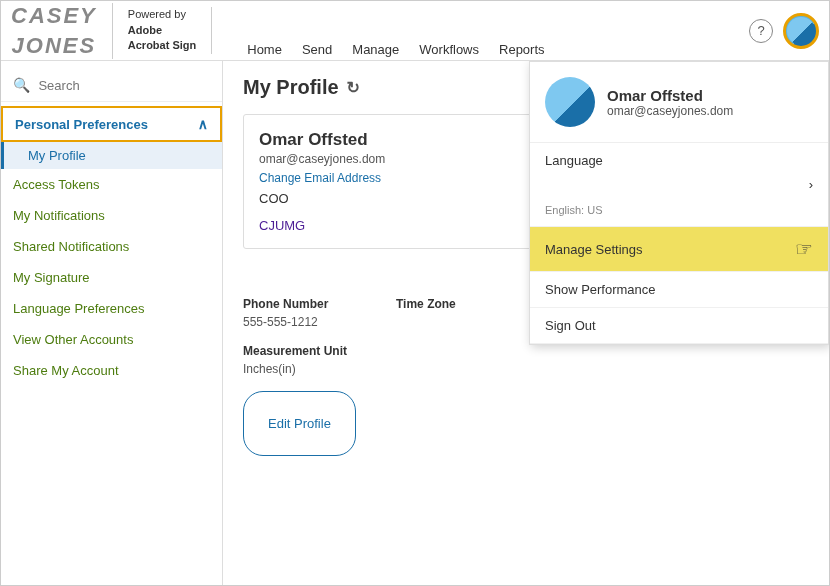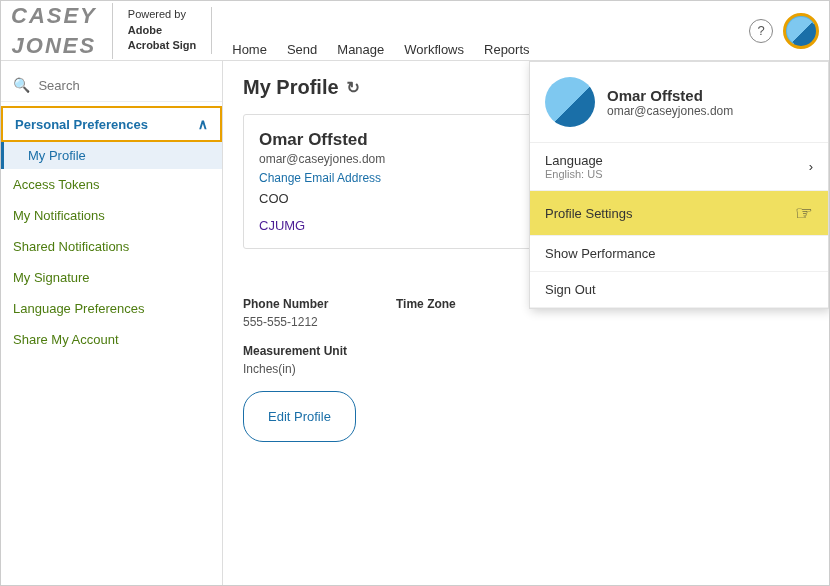--- a/index.html
+++ b/index.html
@@ -220,21 +220,21 @@
       margin-bottom: 3px;
     }
     .detail-section span {
       font-size: 12px;
       color: #555;
     }
     .edit-profile-btn {
       border: 1px solid #1a6fa8;
       color: #1a6fa8;
       background: #fff;
-      padding: 17px 24px;
+      padding: 24px 24px;
       border-radius: 20px;
       cursor: pointer;
       font-size: 13px;
     }
 
     
     .right-section {
       font-size: 12px;
       color: #555;
       padding-left: 10px;
@@ -340,20 +340,21 @@
       color: #333;
       cursor: pointer;
       border-bottom: 1px solid #f0f0f0;
     }
     .dropdown-item.active {
       background: #f0e060;
     }
     .dropdown-item .sub-text {
       font-size: 11px;
       color: #888;
+      margin-top: 36px;
     }
     .cursor-hand {
       font-size: 20px;
       margin-left: 5px;
     }
 
     
     .content-inner {
       display: grid;
       grid-template-columns: 1fr 260px;
@@ -364,21 +365,21 @@
 </head>
 <body>
 
 <div class="header">
   <div class="logo-area">
     <div style="display:flex;gap:4px;align-items:center;flex-direction:column;">
       <span class="logo-text-casey">CASEY</span>
       <span class="logo-text-jones">JONES</span>
     </div>
   </div>
-  <div class="powered-by" style="padding-right:15px;border-right:1px solid #ccc;font-size:11px;line-height:1.4;">
+  <div class="powered-by" style="padding-right:15px;border-right:1px solid #ccc;margin-right:15px;font-size:11px;line-height:1.4;">
     <div>Powered by</div>
     <div style="font-weight:bold;">Adobe</div>
     <div style="font-weight:bold;">Acrobat Sign</div>
   </div>
   <nav class="nav-links">
     <a class="nav-link">Home</a>
     <a class="nav-link">Send</a>
     <a class="nav-link">Manage</a>
     <a class="nav-link">Workflows</a>
     <a class="nav-link">Reports</a>
@@ -415,20 +416,23 @@
       <div class="sidebar-item">
         <span>Shared Notifications</span>
       </div>
       <div class="sidebar-item">
         <span>My Signature</span>
       </div>
       <div class="sidebar-item">
         <span>Language Preferences</span>
       </div>
       <div class="sidebar-item">
+        <span>View Other Accounts</span>
+      </div>
+      <div class="sidebar-item">
         <span>Share My Account</span>
       </div>
     </div>
   </div>
 
   <div class="content">
     <div class="page-title">
       <span>My Profile</span>
       <span class="refresh-icon">↻</span>
     </div>
@@ -495,21 +499,21 @@
 
       <div class="dropdown-item">
         <div>
           <div>Language</div>
           <div class="sub-text">English: US</div>
         </div>
         <span>›</span>
       </div>
 
       <div class="dropdown-item active">
-        <span>Profile Settings</span>
+        <span>Manage Settings</span>
         <span class="cursor-hand">☞</span>
       </div>
 
       <div class="dropdown-item">
         <span>Show Performance</span>
       </div>
 
       <div class="dropdown-item">
         <span>Sign Out</span>
       </div>

